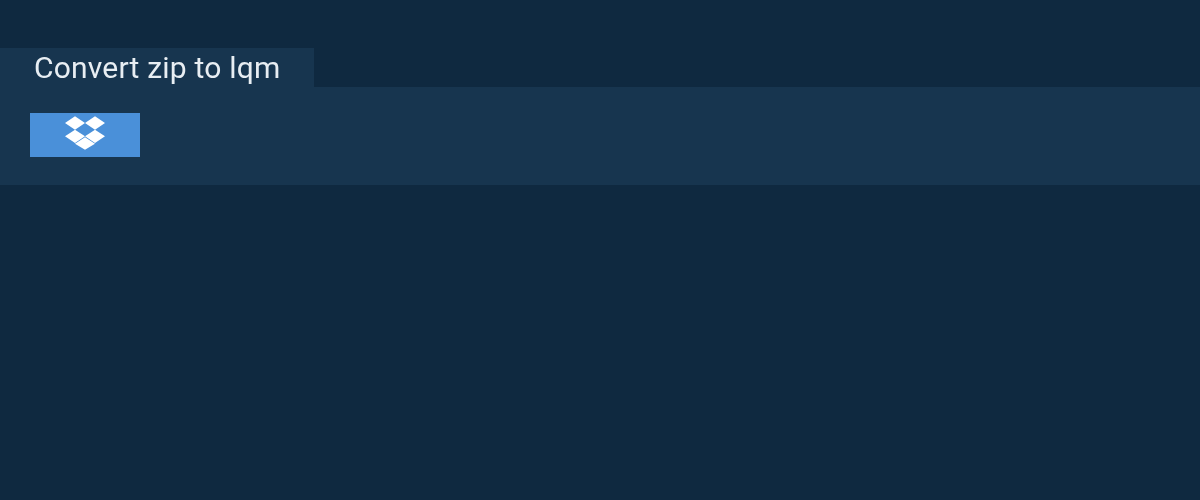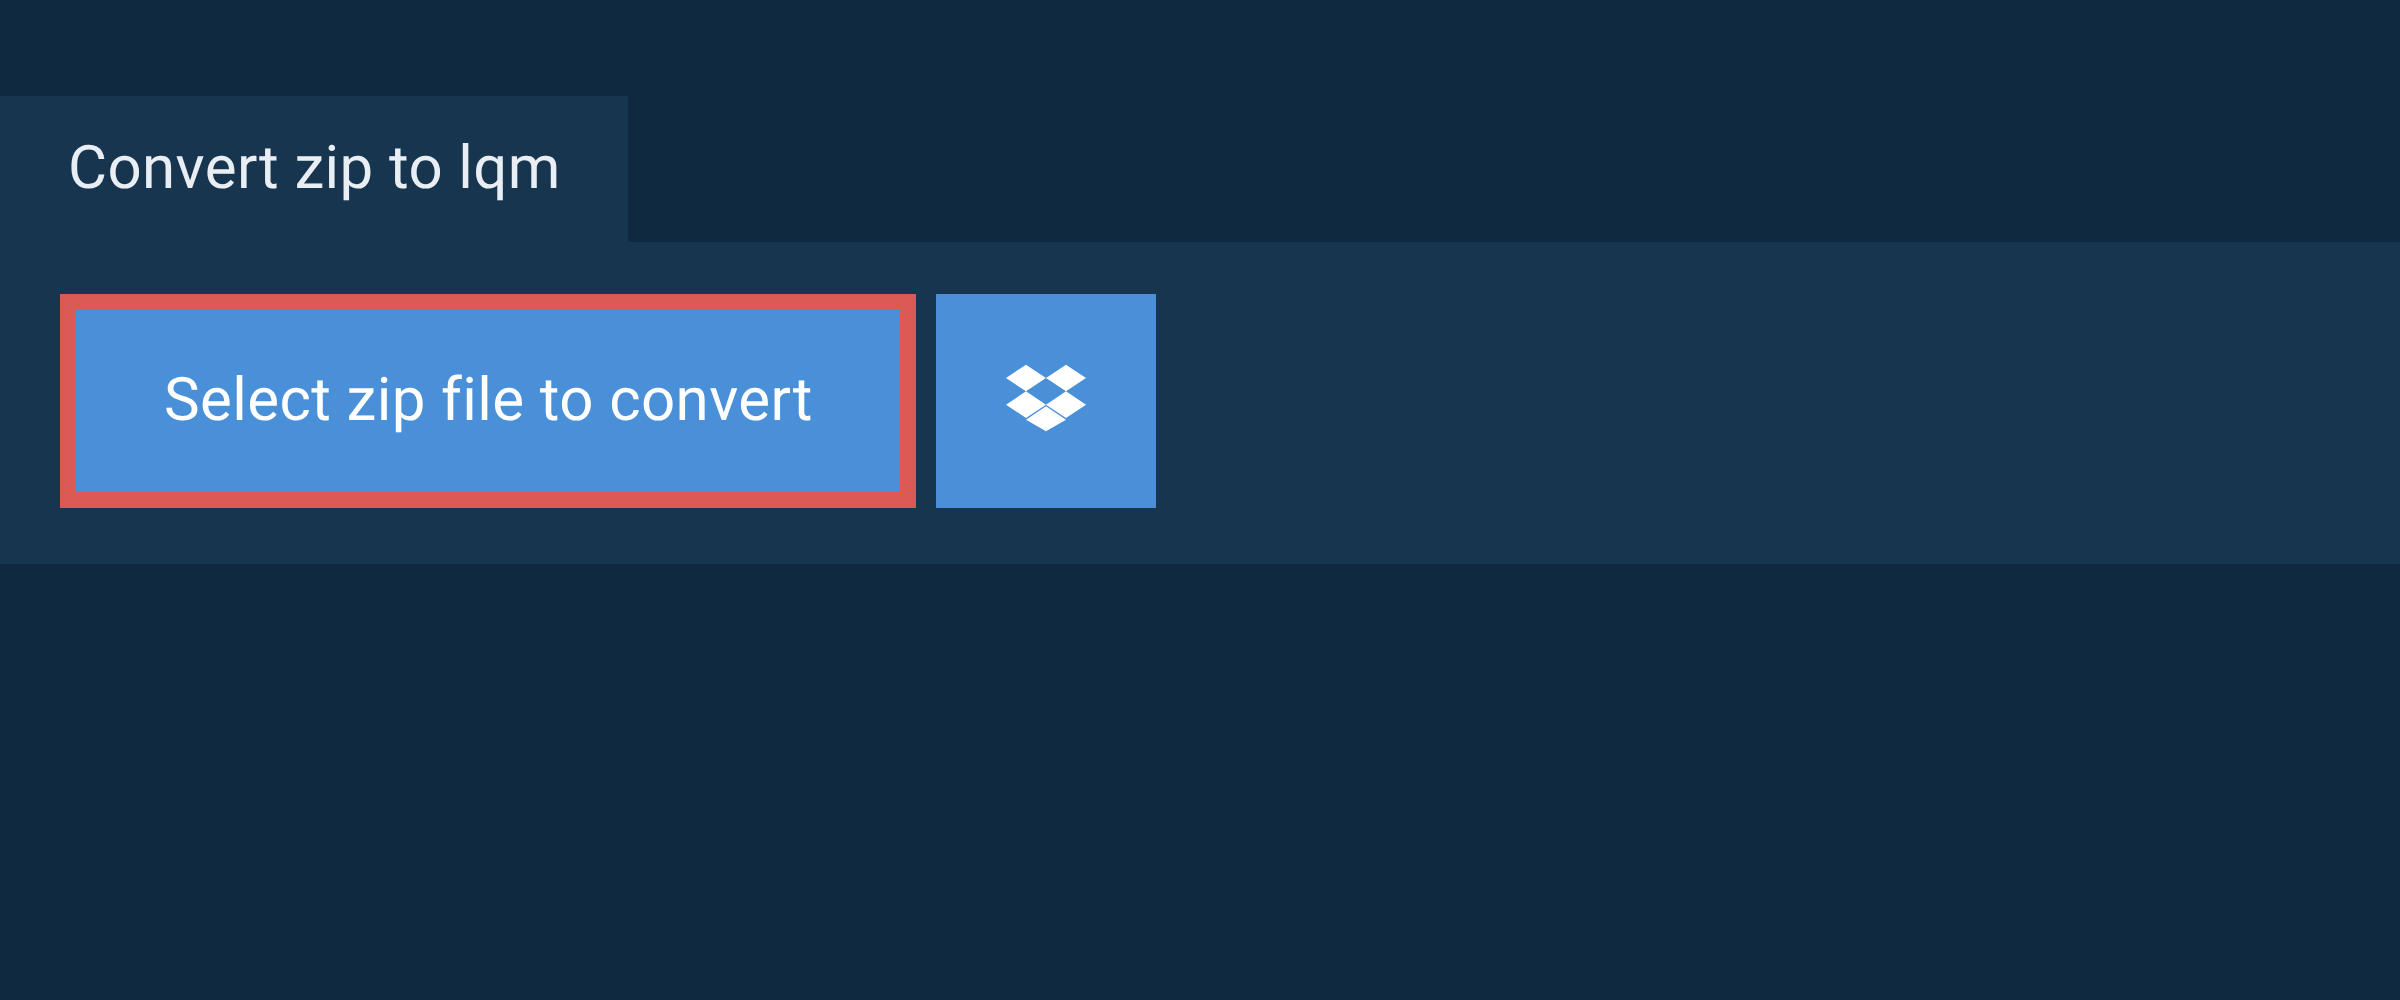--- a/index.html
+++ b/index.html
@@ -16,21 +16,21 @@
     }
     .tab-container {
       padding-top: 48px;
     }
     .tab {
       display: inline-block;
       background: #17354f;
       color: #e8eef3;
       font-size: 30px;
       font-weight: 400;
-      padding: 19px 34px;
+      padding: 2px 34px;
       letter-spacing: 0.2px;
     }
     .panel {
       background: #17354f;
       width: 100%;
       padding: 26px 30px 28px 30px;
     }
     .button-row {
       display: flex;
       gap: 10px;
@@ -67,23 +67,20 @@
 <body>
 
 <div class="tab-container">
   <div class="tab">
     <span>Convert zip to lqm</span>
   </div>
 </div>
 
 <div class="panel">
   <div class="button-row">
-    <div class="select-button">
-      <span>Select zip file to convert</span>
-    </div>
     <div class="dropbox-button">
       <span>
         <svg viewBox="0 0 24 24">
           <path d="M6 2L0 6l6 4-6 4 6 4 6-4 6 4 6-4-6-4 6-4-6-4-6 4-6-4zm6 4l6 4-6 4-6-4 6-4zm-6 12.5l6-4 6 4-6 3.5-6-3.5z"></path>
         </svg>
       </span>
     </div>
   </div>
 </div>
 

